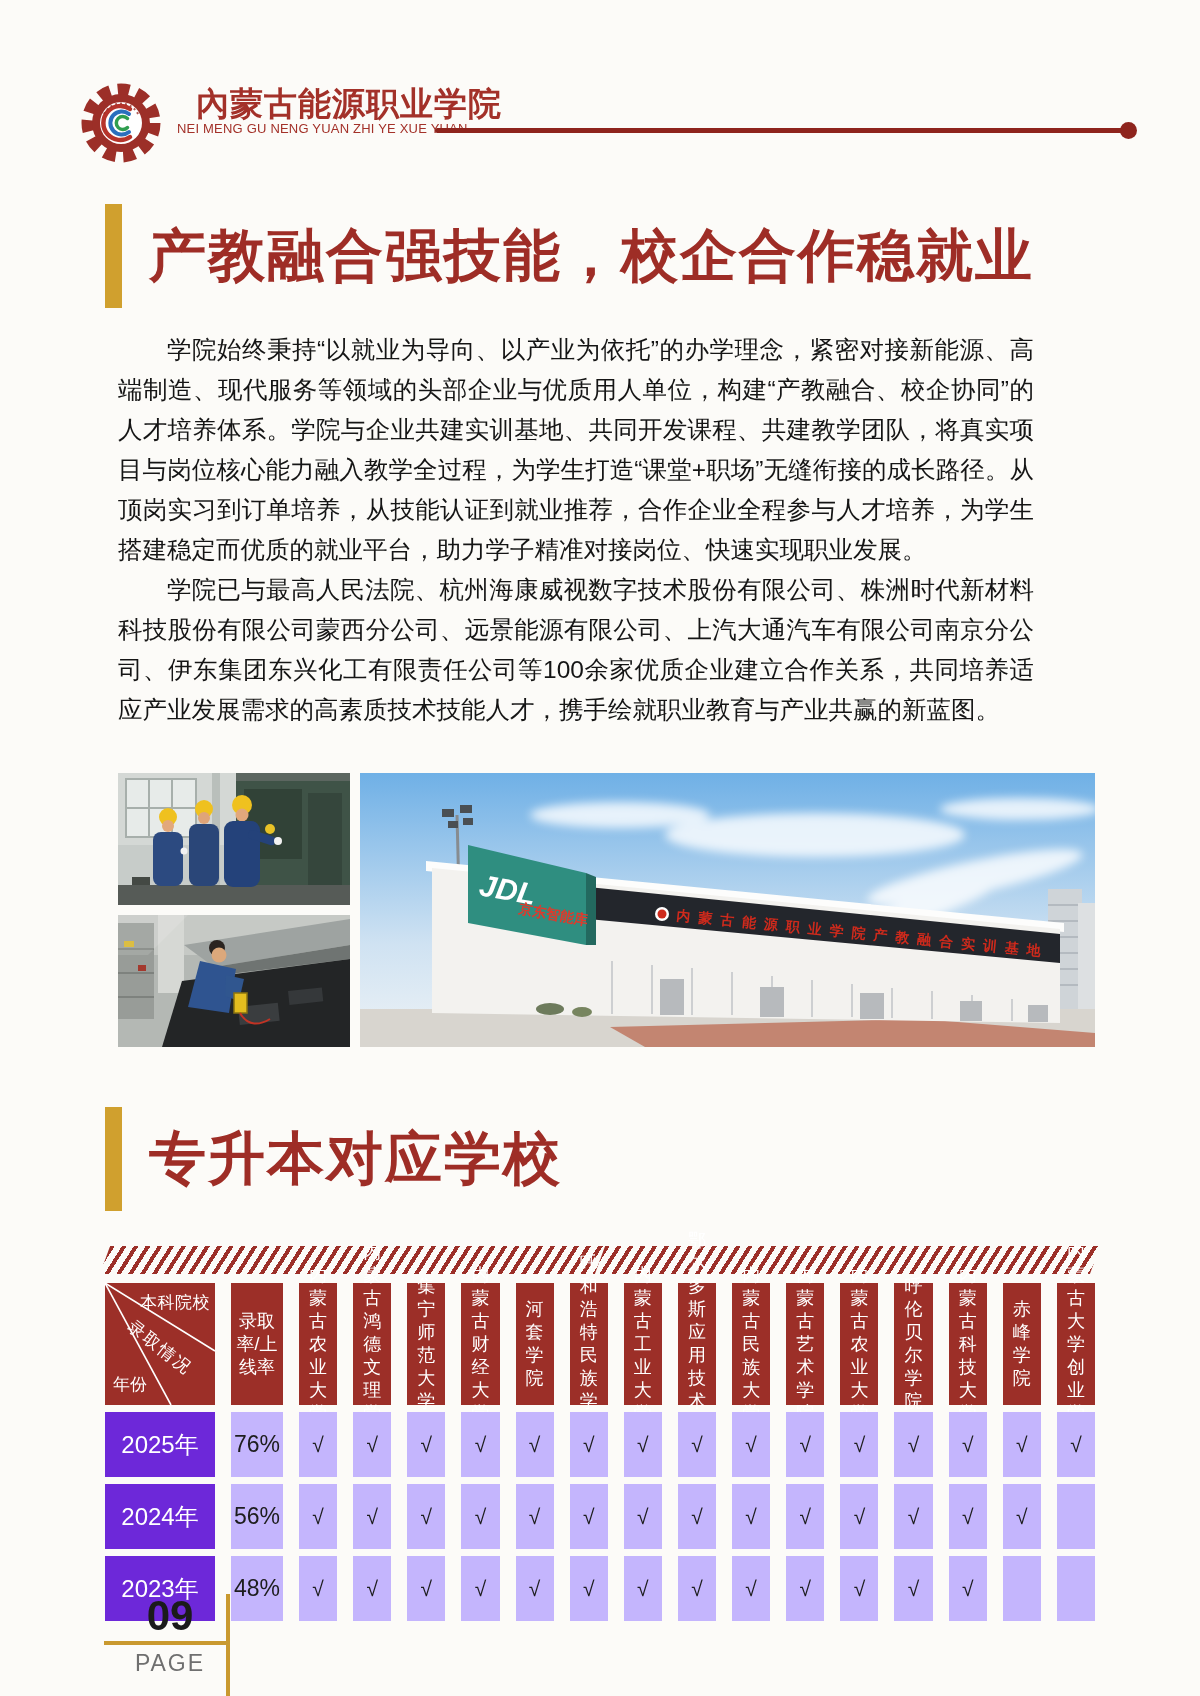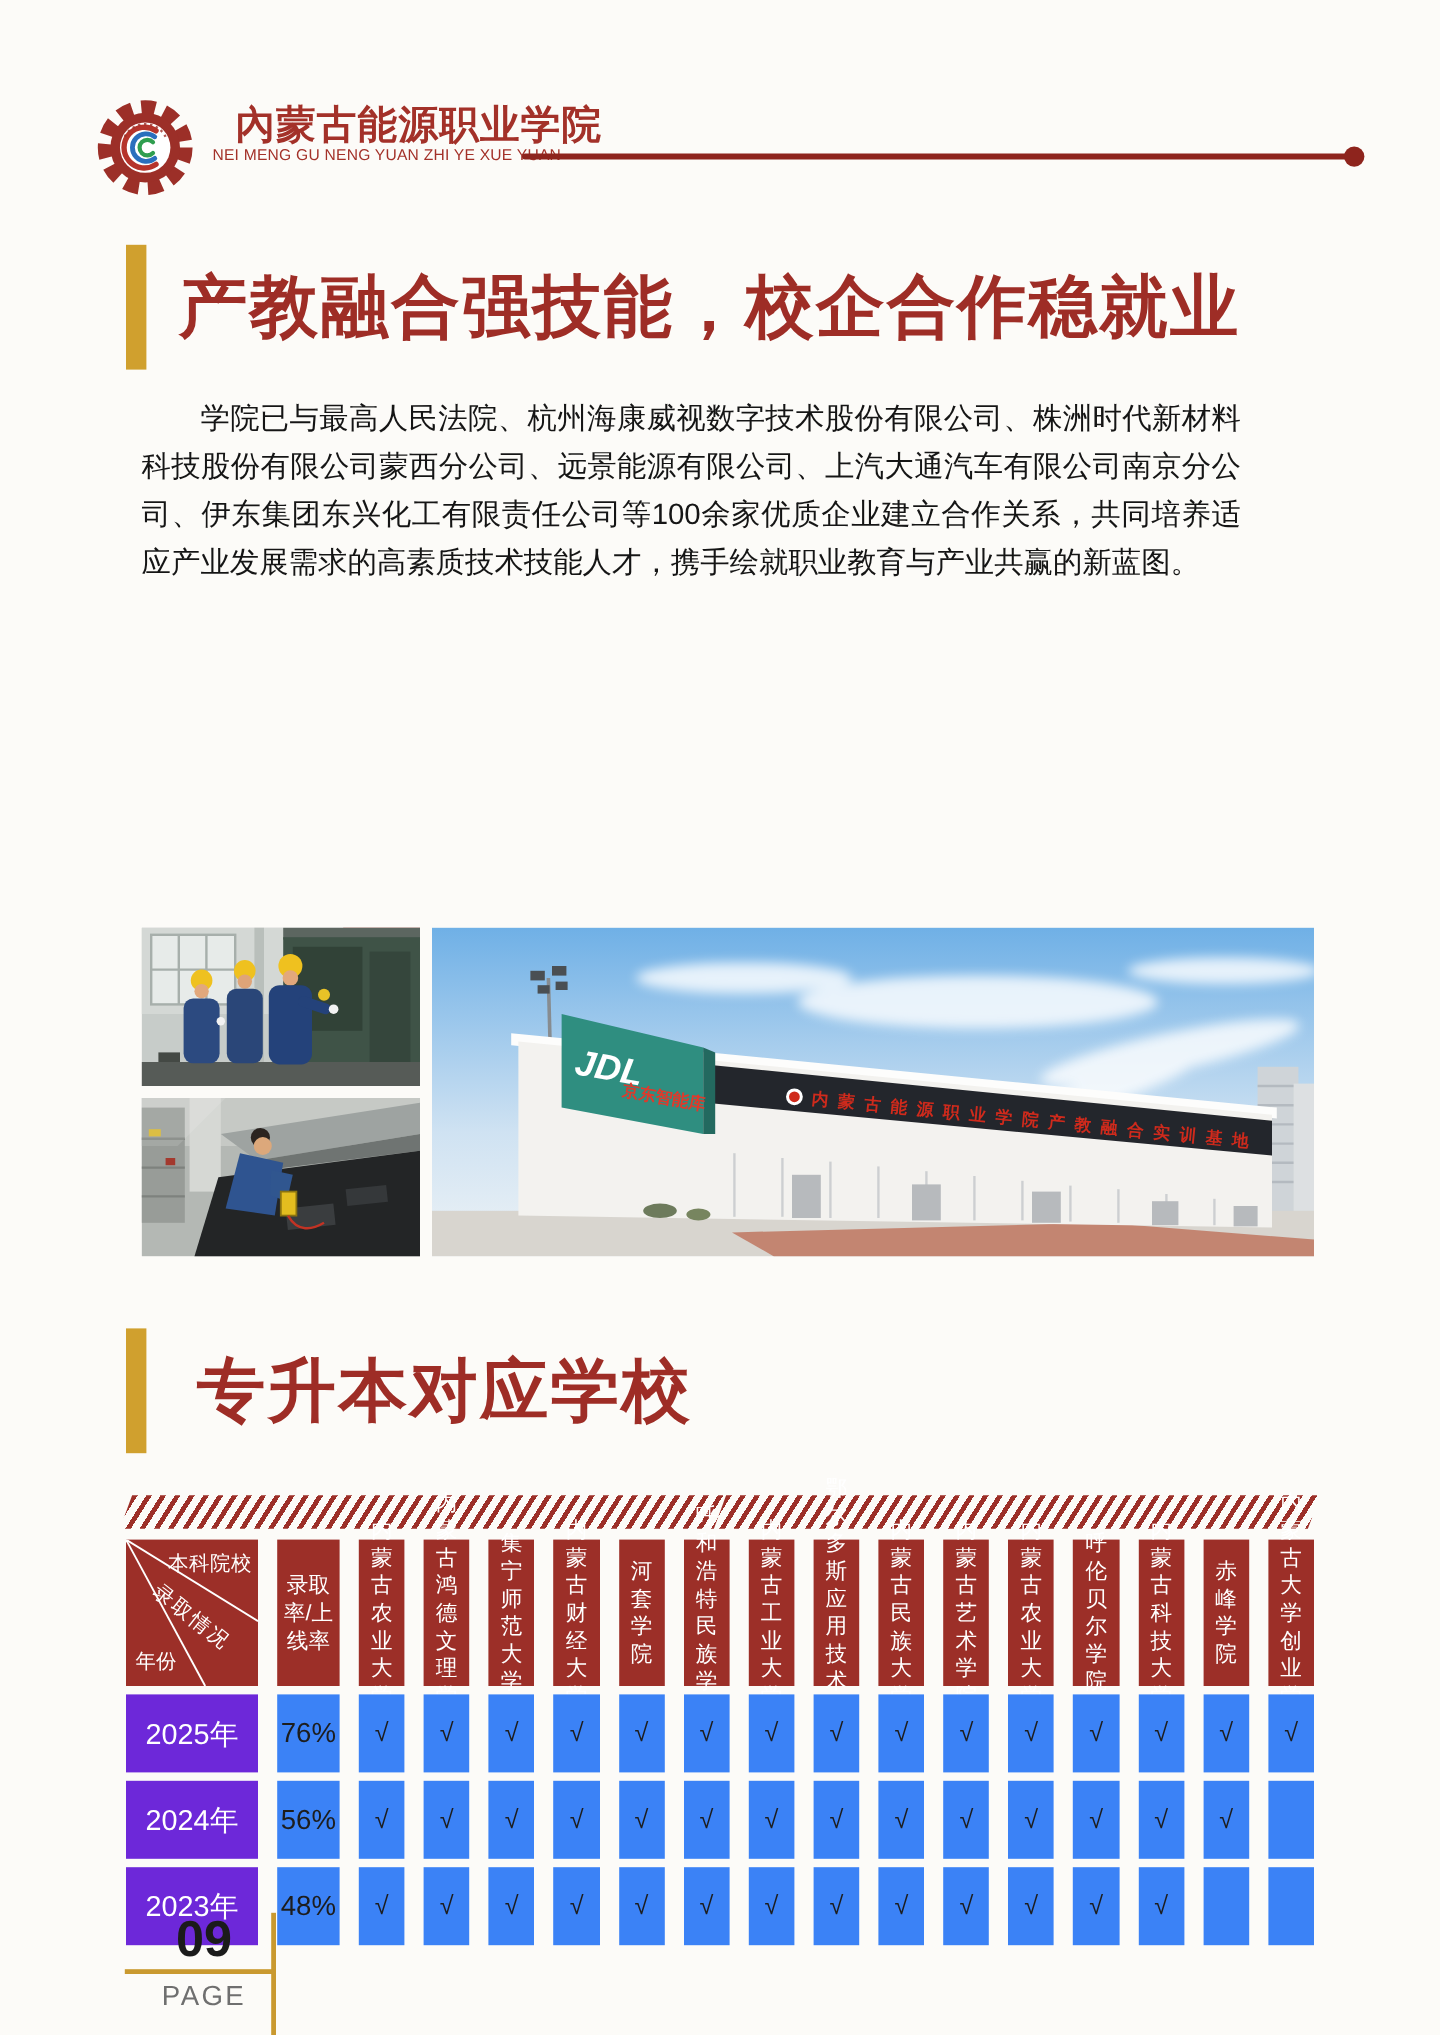--- a/index.html
+++ b/index.html
@@ -45,21 +45,21 @@
       text-align:center;font-size:18px;font-weight:500;line-height:23px;padding:3px 3px;
       word-break:break-all;box-sizing:border-box;}
   .corner{position:relative;background:#9c2f28;color:#fff;}
   .corner svg{position:absolute;left:0;top:0;}
   .c-top{position:absolute;top:8px;right:5px;font-size:17px;letter-spacing:.5px;}
   .c-mid{position:absolute;left:32px;top:32px;font-size:17px;letter-spacing:2px;
          transform:rotate(38deg);transform-origin:0 0;white-space:nowrap;}
   .c-bot{position:absolute;left:8px;bottom:9px;font-size:17px;}
   .year{background:#6d28d9;color:#fff;display:flex;align-items:center;justify-content:center;
         font-size:24px;font-weight:500;}
-  .cell{background:#3b82f6;color:#1d1d1d;display:flex;align-items:center;justify-content:center;font-size:23px;}
+  .cell{background:#c4b5fd;color:#1d1d1d;display:flex;align-items:center;justify-content:center;font-size:23px;}
   .check{font-size:21px;}
 
   
   .pg-num{left:120px;top:1592px;width:100px;text-align:center;font-size:42px;font-weight:700;color:#1b1b1b;}
   .pg-vline{left:226px;top:1594px;width:4px;height:102px;background:#c9992f;}
   .pg-hline{left:104px;top:1641px;width:126px;height:4px;background:#c9992f;}
   .pg-label{left:120px;top:1650px;width:100px;text-align:center;font-size:23px;color:#6f6f6f;letter-spacing:2px;}
 </style>
 </head>
 <body>
@@ -77,20 +77,21 @@
   </svg>
   <div class="abs name-cn">內蒙古能源职业学院</div>
   <div class="abs name-en">NEI MENG GU NENG YUAN ZHI YE XUE YUAN</div>
   <div class="abs hline"></div>
   <div class="abs hdot"></div>
 
   <div class="abs goldbar" style="left:105px;top:204px;"></div>
   <h1 class="abs big-title" style="left:149px;top:204px;margin:0;">产教融合强技能，校企合作稳就业</h1>
 
   <div class="abs bodytext">
+    <p>学院始终秉持“以就业为导向、以产业为依托”的办学理念，紧密对接新能源、高端制造、现代服务等领域的头部企业与优质用人单位，构建“产教融合、校企协同”的人才培养体系。学院与企业共建实训基地、共同开发课程、共建教学团队，将真实项目与岗位核心能力融入教学全过程，为学生打造“课堂+职场”无缝衔接的成长路径。从顶岗实习到订单培养，从技能认证到就业推荐，合作企业全程参与人才培养，为学生搭建稳定而优质的就业平台，助力学子精准对接岗位、快速实现职业发展。</p>
     <p>学院已与最高人民法院、杭州海康威视数字技术股份有限公司、株洲时代新材料科技股份有限公司蒙西分公司、远景能源有限公司、上汽大通汽车有限公司南京分公司、伊东集团东兴化工有限责任公司等100余家优质企业建立合作关系，共同培养适应产业发展需求的高素质技术技能人才，携手绘就职业教育与产业共赢的新蓝图。</p>
   </div>
 
   <div class="abs photos">
 
     <svg class="photo photo-a" viewBox="0 0 232 132" preserveAspectRatio="none">
       <rect width="232" height="132" fill="#c7ccc9"></rect>
       <rect width="232" height="72" fill="#d4d8d5"></rect>
       <rect x="8" y="6" width="70" height="58" fill="#e7ebe9" stroke="#a7afab" stroke-width="2"></rect>
       <line x1="31" y1="6" x2="31" y2="64" stroke="#a7afab" stroke-width="2"></line>
@@ -224,21 +225,21 @@
       <text x="118" y="122" font-size="30" font-style="italic" font-weight="bold" fill="#ffffff" transform="rotate(10 118 122)">JDL</text>
       <text x="158" y="140" font-size="14" font-weight="bold" fill="#e0392b" transform="rotate(10 158 140)">京东智能库</text>
 
       <circle cx="302" cy="141" r="7" fill="#ffffff"></circle>
       <circle cx="302" cy="141" r="4.5" fill="#cf2a1c"></circle>
       <text x="316" y="147" font-size="14" font-weight="bold" fill="#cf2a1c" letter-spacing="8" transform="rotate(5.6 316 147)">内蒙古能源职业学院产教融合实训基地</text>
     </svg>
   </div>
 
   <div class="abs goldbar" style="left:105px;top:1107px;"></div>
-  <h1 class="abs big-title" style="left:164px;top:1107px;margin:0;">专升本对应学校</h1>
+  <h1 class="abs big-title" style="left:149px;top:1107px;margin:0;">专升本对应学校</h1>
 
   <div class="abs banner">
     <div class="stripe"></div>
     <div class="stripe"></div>
   </div>
 
   <div class="abs table">
 
     <div class="corner">
       <svg width="110" height="122" viewBox="0 0 110 122">

